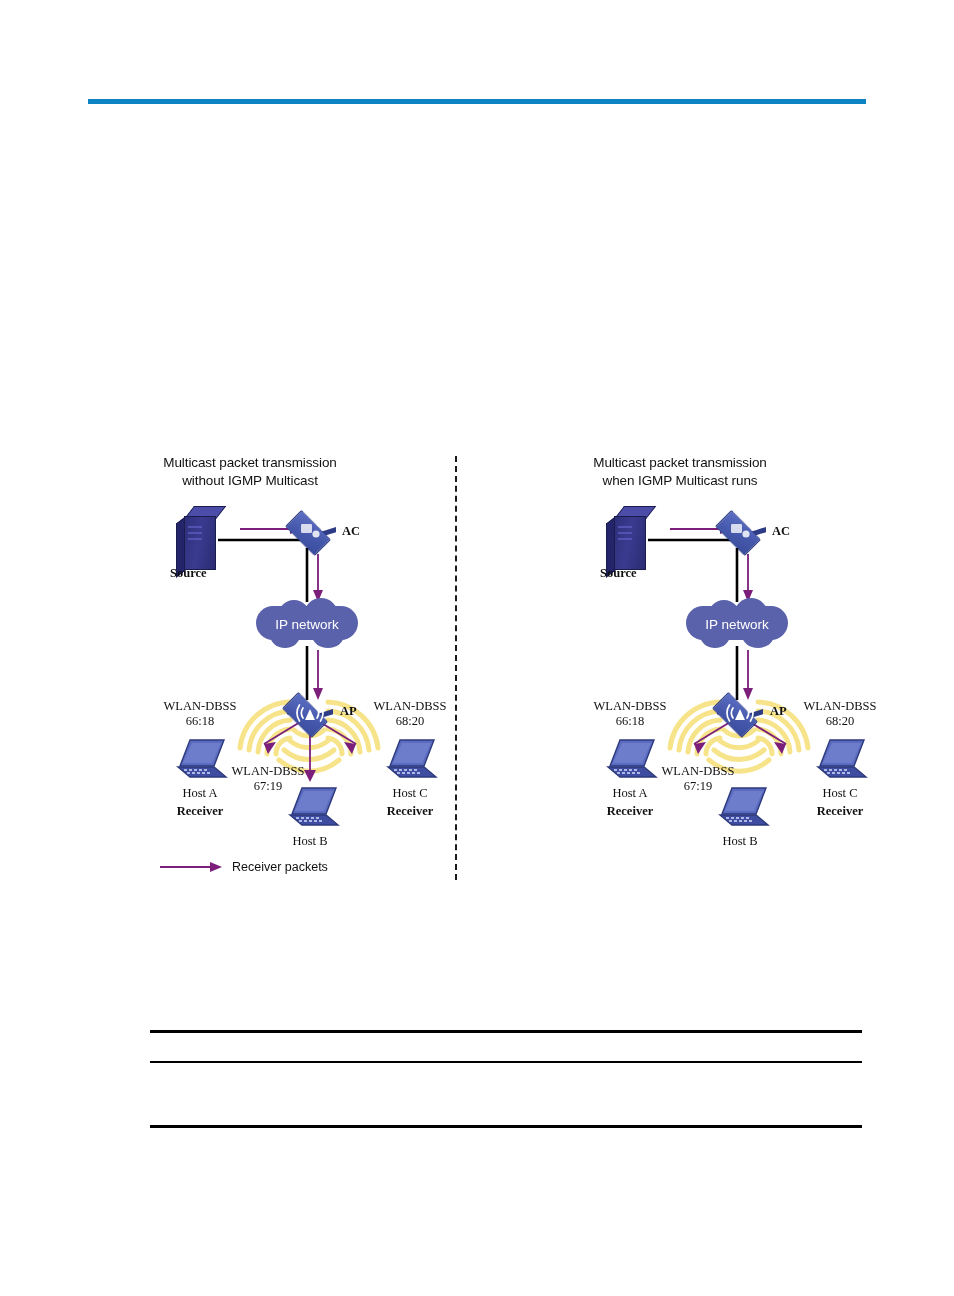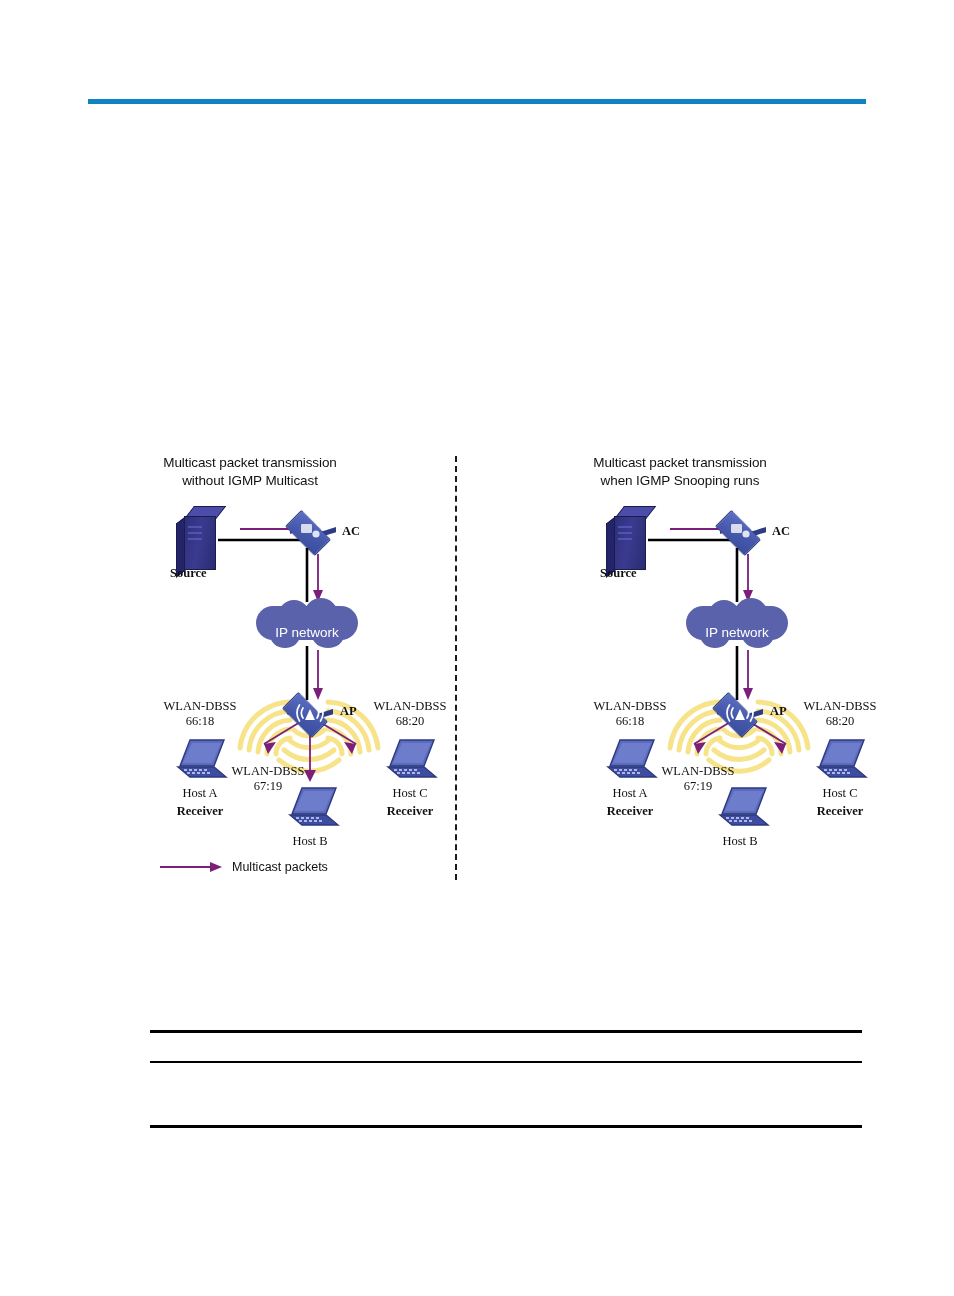--- a/index.html
+++ b/index.html
@@ -89,21 +89,21 @@
   
   .cloud{
     position:absolute;width:102px;height:52px;
   }
   .cloud .c-body{
     position:absolute;left:0;top:8px;width:102px;height:34px;
     background:#5a62ab;border-radius:17px;
   }
   .cloud .lobe{position:absolute;background:#5a62ab;border-radius:50%;}
   .cloud .label{
-    position:absolute;left:0;top:8px;width:102px;height:52px;
+    position:absolute;left:0;top:0;width:102px;height:52px;
     display:flex;align-items:center;justify-content:center;
     color:#fff;font-size:13.5px;z-index:3;
   }
 
   
   .laptop{width:62px;height:46px;}
 
   
   .lbl{position:absolute;font-size:12.5px;color:#111;white-space:nowrap;line-height:15px;font-family:Liberation Serif, serif;}
   .lbl.bold{font-weight:bold;}
@@ -302,30 +302,30 @@
         </g>
       </svg>
       <div class="lbl ctr" style="left:336px;top:338px;width:88px;">Host C</div>
       <div class="lbl ctr bold" style="left:336px;top:356px;width:88px;">Receiver</div>
 
       <div class="legend" style="left:130px;top:421px;">
         <svg width="66" height="14" style="position:absolute;left:0;top:-9px;">
           <line x1="0" y1="7" x2="50" y2="7" stroke="#7b1f7a" stroke-width="1.8"></line>
           <polygon points="50,2 62,7 50,12" fill="#7b1f7a"></polygon>
         </svg>
-        <span class="legend-text">Multicast packets</span>
+        <span class="legend-text">Receiver packets</span>
       </div>
 
     </div>
 
     <div class="panel right">
 
       <div class="panel-title">
         <div>Multicast packet transmission</div>
-        <div>when IGMP Snooping runs</div>
+        <div>when IGMP Multicast runs</div>
       </div>
 
       <div class="node server" style="left:146px;top:58px;">
         <div class="side"></div>
         <div class="top"></div>
         <div class="front"></div>
         <div class="slot" style="top:20px;"></div>
         <div class="slot" style="top:26px;"></div>
         <div class="slot" style="top:32px;"></div>
       </div>

